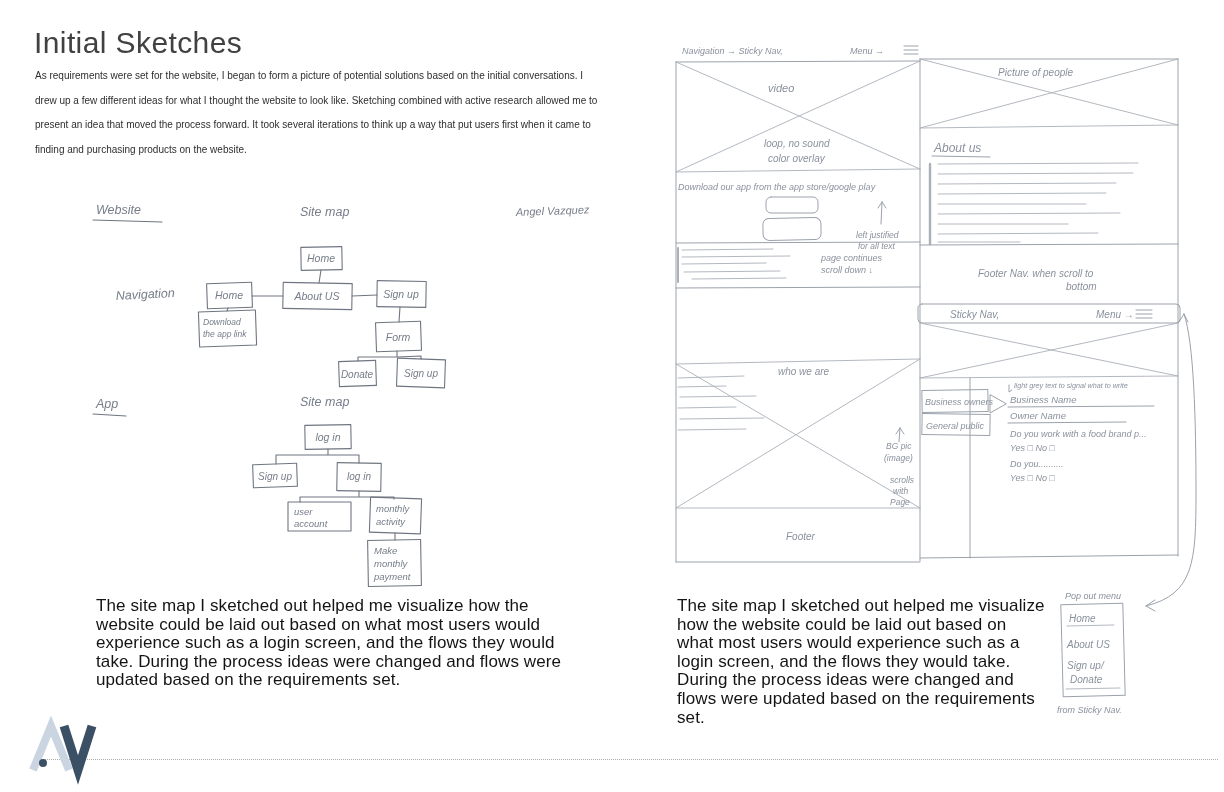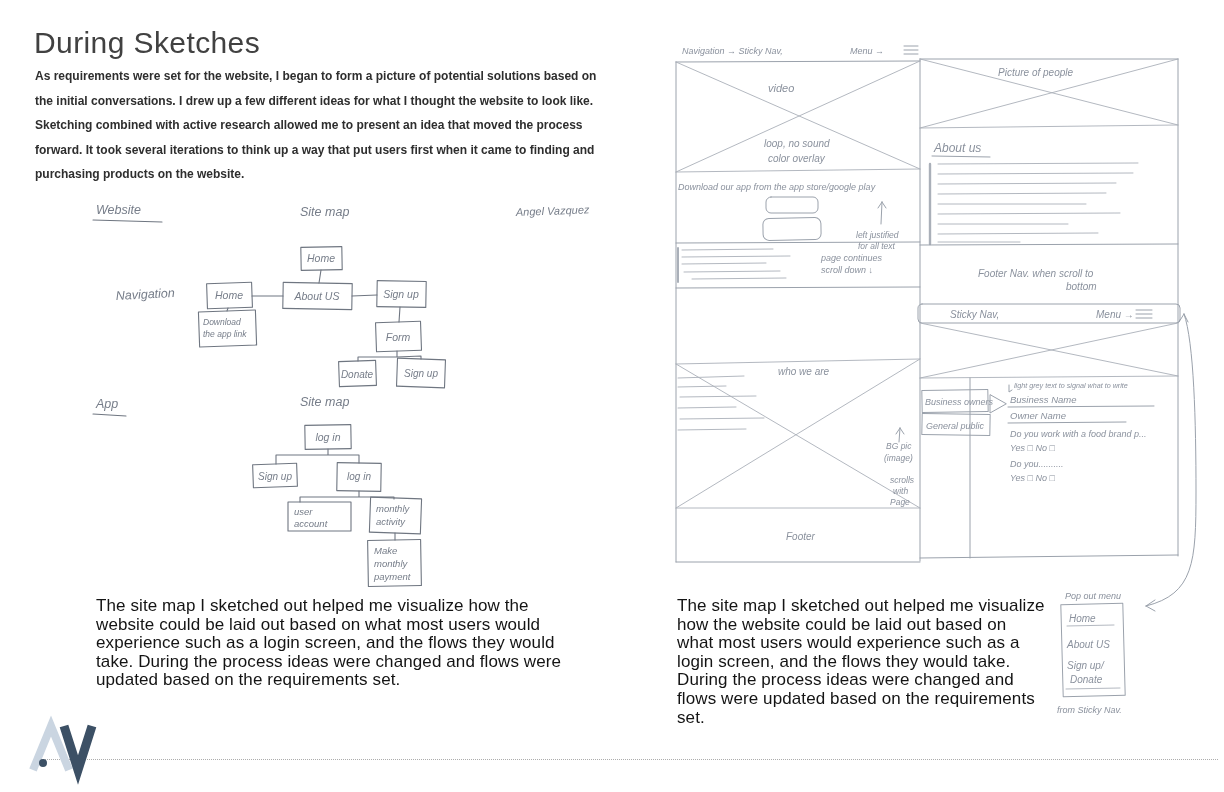--- a/index.html
+++ b/index.html
@@ -6,42 +6,42 @@
   body{
     width:1224px;height:792px;position:relative;background:#ffffff;
     font-family:"Liberation Sans",sans-serif;overflow:hidden;
   }
   .abs{position:absolute;}
   .page-title{
     left:34px;top:26px;font-size:30px;font-weight:300;color:#414141;
     letter-spacing:.4px;
   }
   .intro{
-    left:35px;top:64px;width:564px;font-size:12px;line-height:24.6px;color:#2e2e2e;font-weight:bold;
+    left:35px;top:64px;width:564px;font-size:10px;line-height:24.6px;color:#2e2e2e;
   }
   .caption{
     font-size:17px;line-height:18.6px;color:#141414;letter-spacing:.1px;
   }
   .caption.left{left:96px;top:597px;width:494px;}
   .caption.right{left:677px;top:597px;width:368px;}
   svg{overflow:visible;}
   svg text{font-family:"Liberation Sans",sans-serif;}
   .hw{font-style:italic;fill:#767d89;}
   .hw2{font-style:italic;fill:#8a919d;}
   .sk{stroke:#6f7681;fill:none;stroke-width:1.1;stroke-linecap:round;stroke-linejoin:round;}
   .sk2{stroke:#9ba2ac;fill:none;stroke-width:1;stroke-linecap:round;stroke-linejoin:round;}
   .sk2t{stroke:#aab0b9;fill:none;stroke-width:.9;stroke-linecap:round;}
   .dotline{
     left:40px;top:759px;width:1178px;height:0;border-top:1px dotted #adadad;
   }
 </style>
 </head>
 <body>
 
-<div class="abs page-title">During Sketches</div>
+<div class="abs page-title">Initial Sketches</div>
 <div class="abs intro">As requirements were set for the website, I began to form a picture of potential solutions based on the initial conversations. I drew up a few different ideas for what I thought the website to look like. Sketching combined with active research allowed me to present an idea that moved the process forward. It took several iterations to think up a way that put users first when it came to finding and purchasing products on the website.</div>
 
 <svg class="abs" style="left:88px;top:198px;" width="512" height="400" viewBox="0 0 512 400">
 
   <text class="hw" x="8" y="16" font-size="12.5">Website</text>
   <path class="sk" d="M5,22 L74,24"></path>
   <text class="hw" x="212" y="18" font-size="12.5">Site map</text>
   <text class="hw" x="428" y="18" font-size="11" transform="rotate(-2 428 18)">Angel Vazquez</text>
   <text class="hw" x="28" y="102" font-size="12.5" transform="rotate(-3 28 102)">Navigation</text>
 

